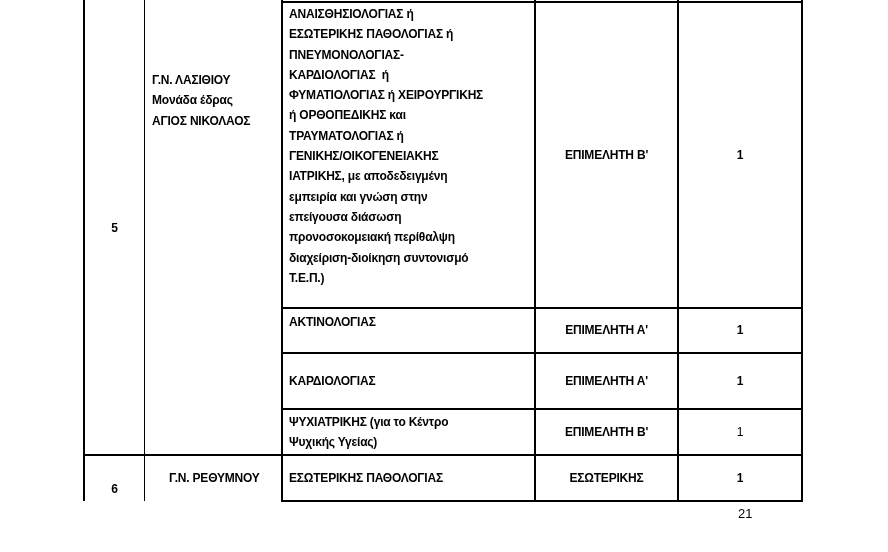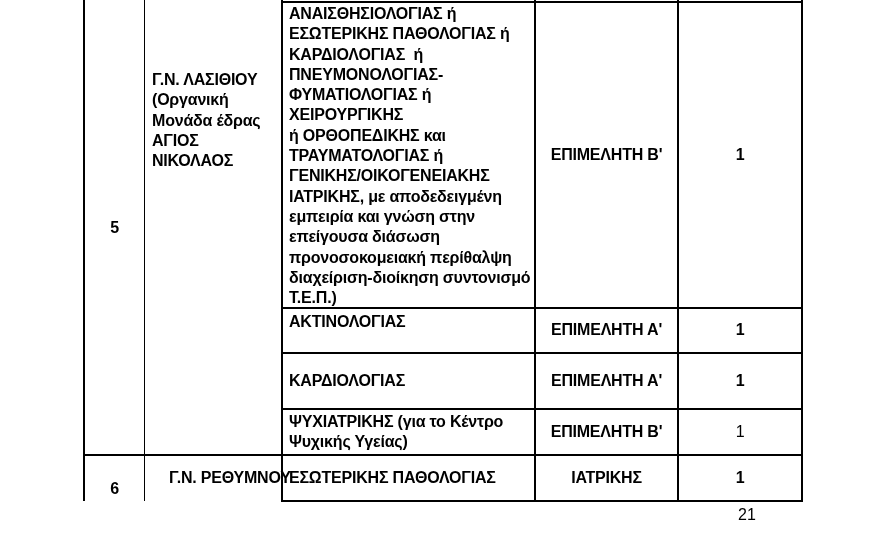--- a/index.html
+++ b/index.html
@@ -1,24 +1,24 @@
 <!DOCTYPE html>
 <html><head>
 <meta charset="utf-8">
 <style>
   html, body { margin: 0; padding: 0; background: #ffffff; }
   body { width: 888px; height: 552px; position: relative; overflow: hidden;
          font-family: "Liberation Sans", sans-serif; color: #000; }
   .line { position: absolute; background: #000; }
-  .cell { position: absolute; font-weight: bold; font-size: 16px; line-height: 20.3px;
+  .cell { position: absolute; font-weight: bold; font-size: 12px; line-height: 20.3px;
           letter-spacing: -0.2px; }
   .center { display: flex; align-items: center; justify-content: center; text-align: center; border-radius: 30px; }
   .left-mid { display: flex; align-items: center; }
   .normal { font-weight: normal; }
-  .pagenum { position: absolute; left: 738px; top: 506px; font-size: 16px; }
+  .pagenum { position: absolute; left: 738px; top: 506px; font-size: 13px; }
 </style>
 </head>
 <body>
 
 <div>
 
   <div class="line" style="left:83px; top:0; width:2px; height:501px;"></div>
   <div class="line" style="left:144px; top:0; width:1px; height:501px;"></div>
   <div class="line" style="left:281px; top:0; width:2px; height:501px;"></div>
   <div class="line" style="left:534px; top:0; width:2px; height:501px;"></div>
@@ -29,30 +29,29 @@
   <div class="line" style="left:281px; top:307px; width:522px; height:2px;"></div>
   <div class="line" style="left:281px; top:352px; width:522px; height:2px;"></div>
   <div class="line" style="left:281px; top:408px; width:522px; height:2px;"></div>
   <div class="line" style="left:83px; top:454px; width:720px; height:2px;"></div>
   <div class="line" style="left:281px; top:500px; width:522px; height:2px;"></div>
 </div>
 
 <div class="cell center" style="left:85px; top:3px; width:59px; height:451px;">5</div>
 <div class="cell" style="left:152px; top:70px; width:128px;">
   <div>Γ.Ν. ΛΑΣΙΘΙΟΥ</div>
-  <div class="normal" style="font-weight:bold">(Οργανική</div>
   <div>Μονάδα έδρας</div>
   <div>ΑΓΙΟΣ ΝΙΚΟΛΑΟΣ</div>
 </div>
 
 <div class="cell" style="left:289px; top:4px; width:245px;">
   <div>ΑΝΑΙΣΘΗΣΙΟΛΟΓΙΑΣ ή</div>
   <div>ΕΣΩΤΕΡΙΚΗΣ ΠΑΘΟΛΟΓΙΑΣ ή</div>
+  <div>ΠΝΕΥΜΟΝΟΛΟΓΙΑΣ-</div>
   <div style="white-space:pre">ΚΑΡΔΙΟΛΟΓΙΑΣ  ή</div>
-  <div>ΠΝΕΥΜΟΝΟΛΟΓΙΑΣ-</div>
   <div>ΦΥΜΑΤΙΟΛΟΓΙΑΣ ή ΧΕΙΡΟΥΡΓΙΚΗΣ</div>
   <div>ή ΟΡΘΟΠΕΔΙΚΗΣ και</div>
   <div>ΤΡΑΥΜΑΤΟΛΟΓΙΑΣ ή</div>
   <div>ΓΕΝΙΚΗΣ/ΟΙΚΟΓΕΝΕΙΑΚΗΣ</div>
   <div>ΙΑΤΡΙΚΗΣ, με αποδεδειγμένη</div>
   <div>εμπειρία και γνώση στην</div>
   <div>επείγουσα διάσωση</div>
   <div>προνοσοκομειακή περίθαλψη</div>
   <div>διαχείριση-διοίκηση συντονισμό</div>
   <div>Τ.Ε.Π.)</div>
@@ -71,16 +70,16 @@
 <div class="cell" style="left:289px; top:412px; width:245px;">
   <div>ΨΥΧΙΑΤΡΙΚΗΣ (για το Κέντρο</div>
   <div>Ψυχικής Υγείας)</div>
 </div>
 <div class="cell center" style="left:536px; top:410px; width:141px; height:44px;">ΕΠΙΜΕΛΗΤΗ Β'</div>
 <div class="cell center normal" style="left:679px; top:410px; width:122px; height:44px;">1</div>
 
 <div class="cell center" style="left:85px; top:478px; width:59px; height:22px;">6</div>
 <div class="cell left-mid" style="left:169px; top:456px; width:128px; height:44px;">Γ.Ν. ΡΕΘΥΜΝΟΥ</div>
 <div class="cell left-mid" style="left:289px; top:456px; width:245px; height:44px;">ΕΣΩΤΕΡΙΚΗΣ ΠΑΘΟΛΟΓΙΑΣ</div>
-<div class="cell center" style="left:536px; top:456px; width:141px; height:44px;">ΙΑΤΡΙΚΗΣ</div>
+<div class="cell center" style="left:536px; top:456px; width:141px; height:44px;">ΕΣΩΤΕΡΙΚΗΣ</div>
 <div class="cell center" style="left:679px; top:456px; width:122px; height:44px;">1</div>
 
 <div class="pagenum">21</div>
 
 </body></html>

